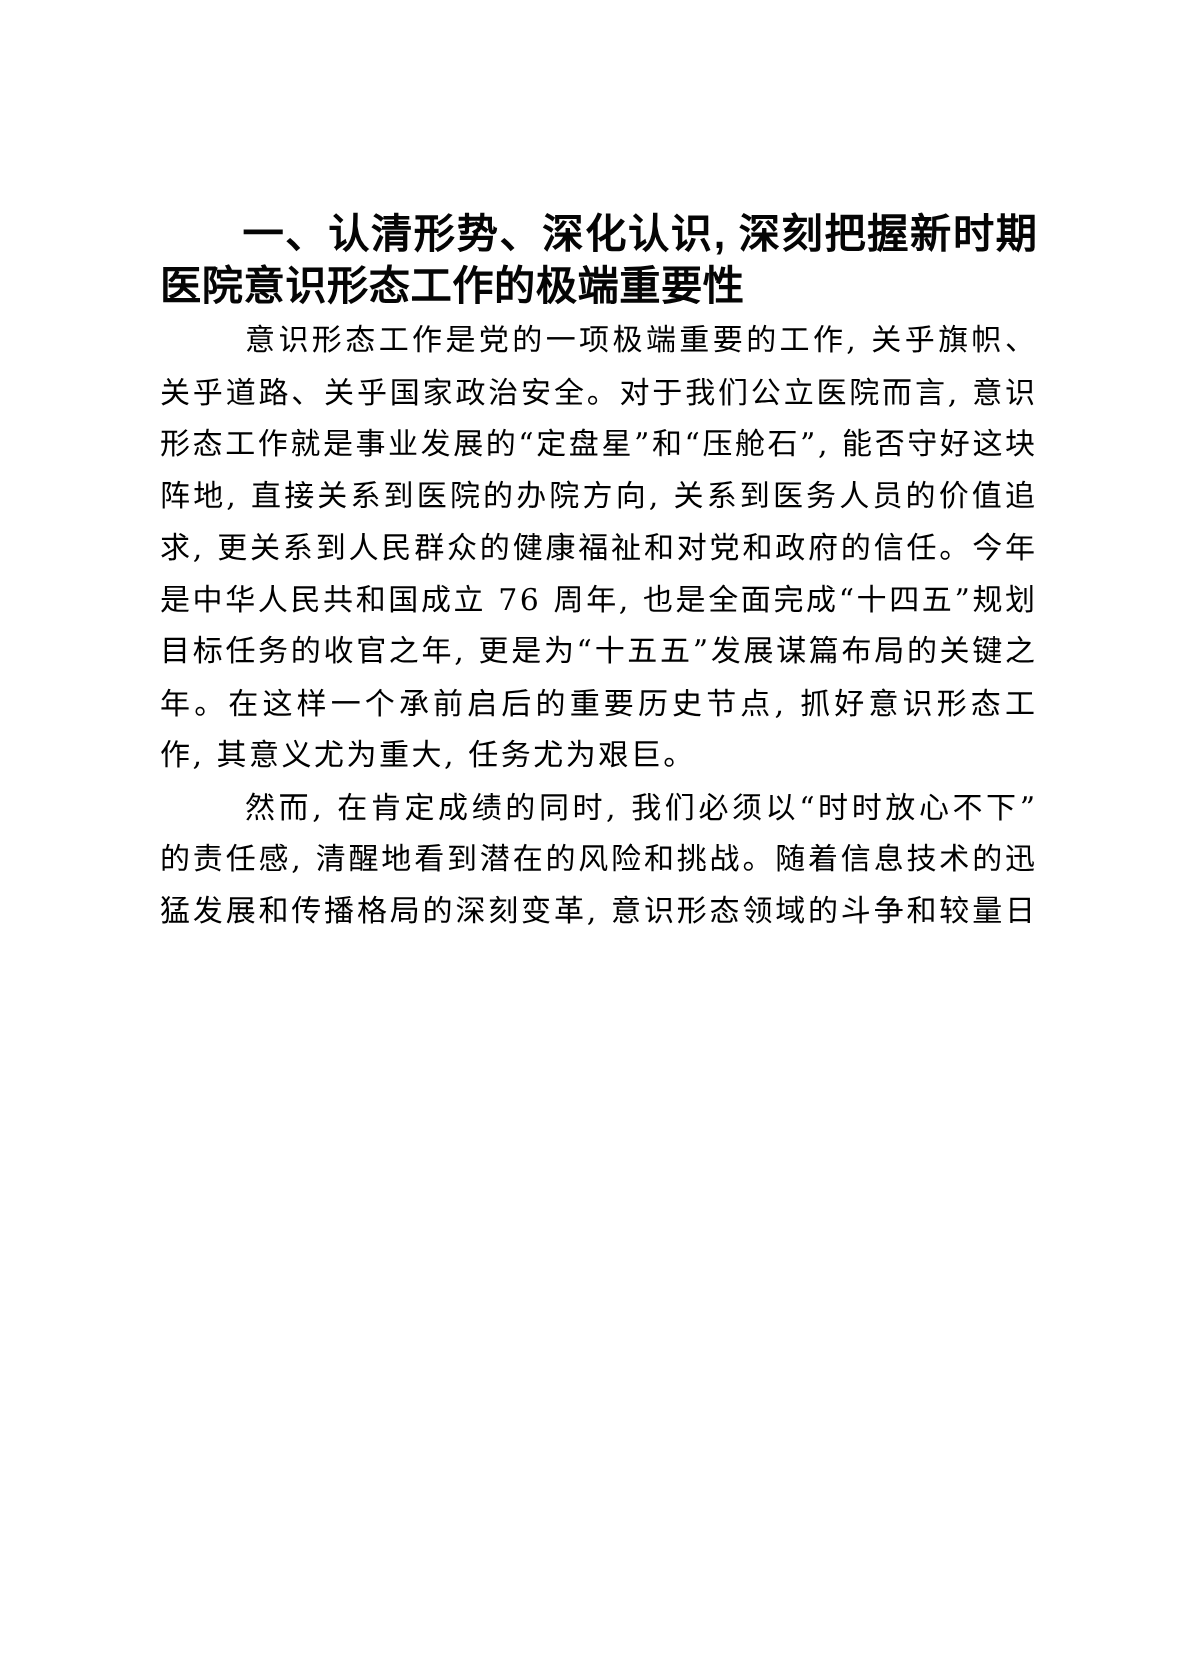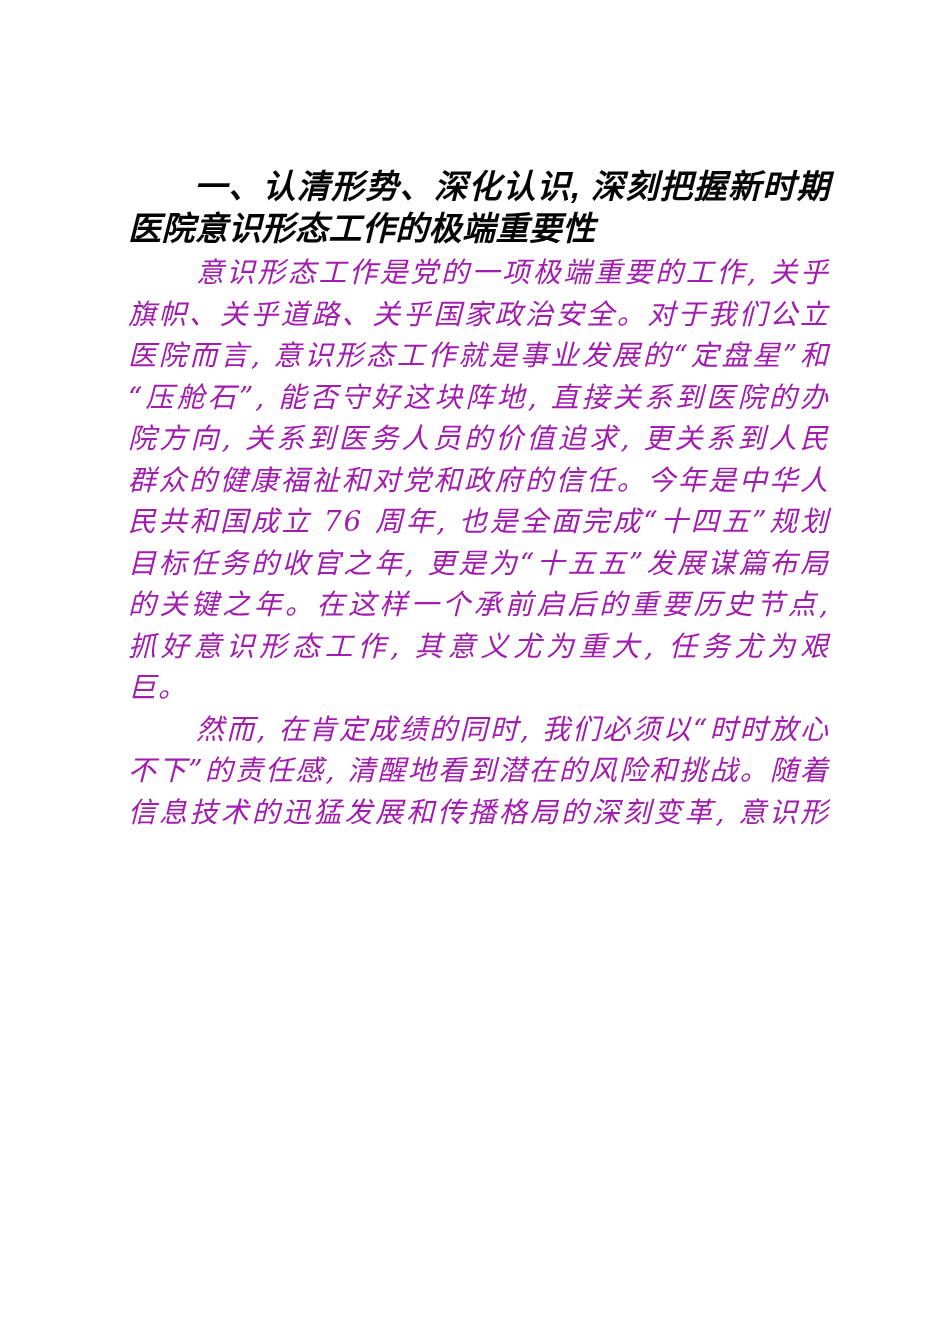--- a/index.html
+++ b/index.html
@@ -10,21 +10,20 @@
   }
 
   .page {
     position: relative;
     width: 950px;
     height: 1344px;
     background: #ffffff;
     overflow: hidden;
     margin: 0 auto;
     box-sizing: border-box;
-    font-style: italic;
   }
 
   .content {
     position: absolute;
     left: 128px;
     top: 166px;
     width: 702px;
   }
 
   
@@ -39,23 +38,23 @@
     margin: 0 0 2px 0;
     text-align: justify;
     text-justify: inter-character;
     -webkit-font-smoothing: none;
   }
 
   
   .doc-para {
     font-family: "DejaVu Serif", "Liberation Serif", serif;
     font-weight: 400;
-    font-size: 28px;
+    font-size: 24px;
     line-height: 41.5px;
-    color: #a21caf;
+    color: #000000;
     text-indent: 68px;
     margin: 0;
     text-align: justify;
     text-justify: inter-character;
     letter-spacing: 2.0px;
     word-break: break-all;
     overflow-wrap: break-word;
   }
 
   .doc-para + .doc-para {

